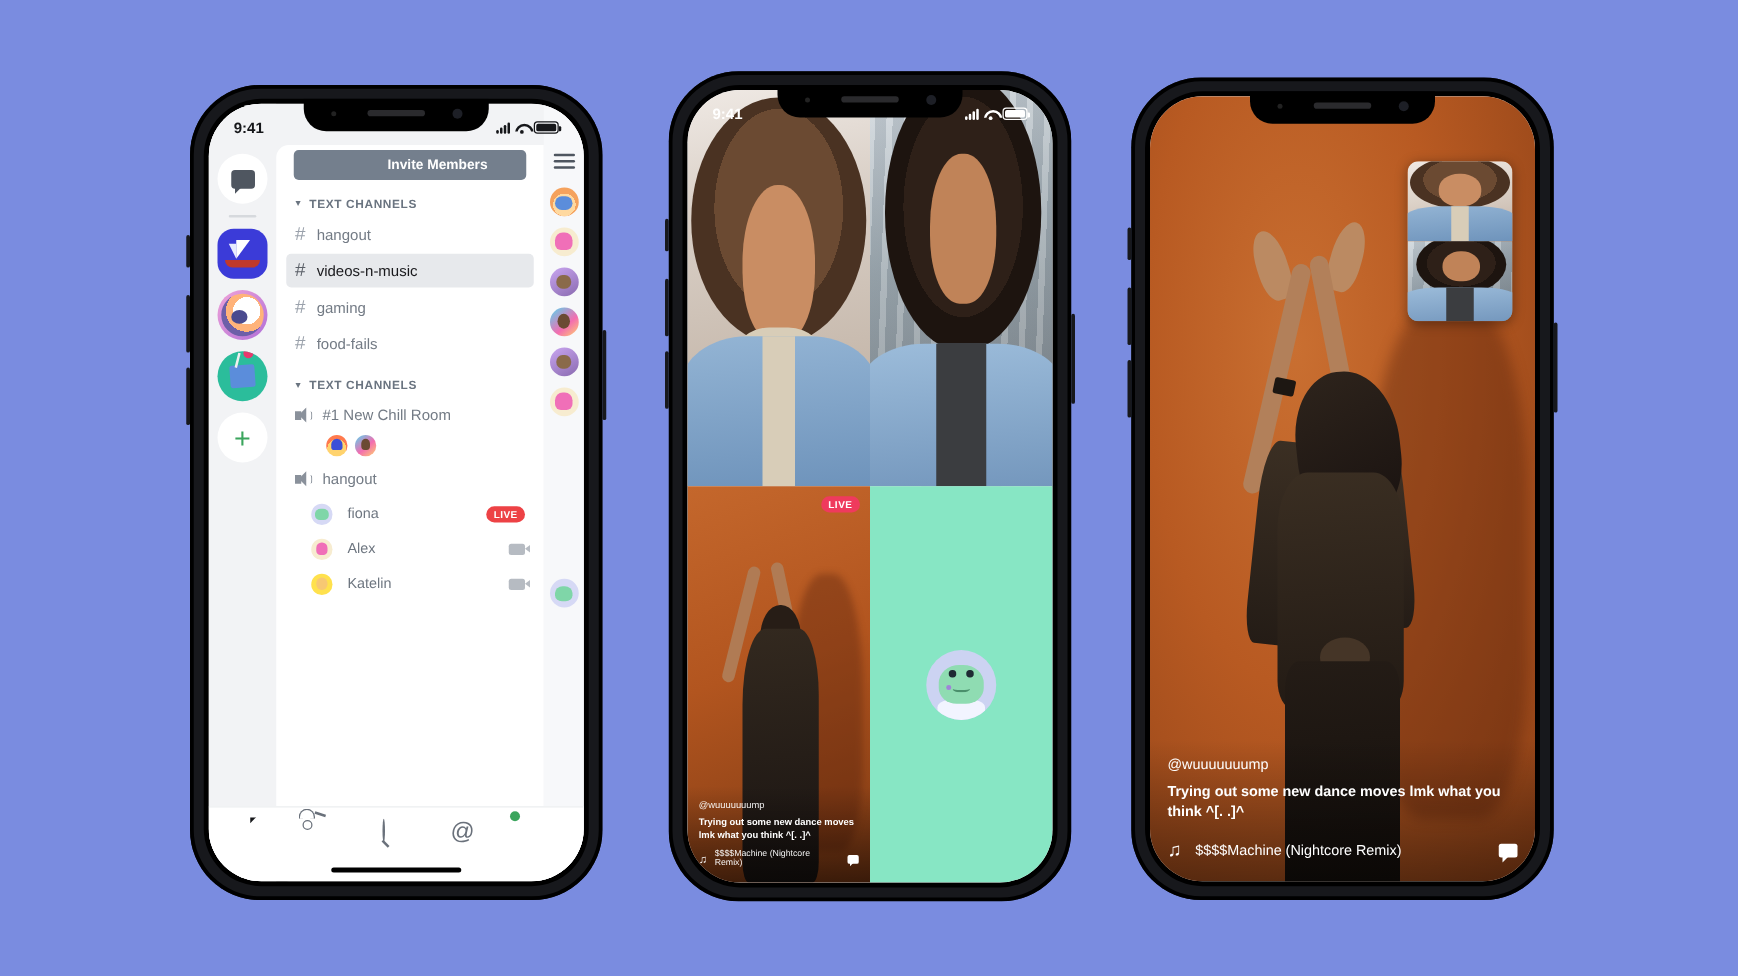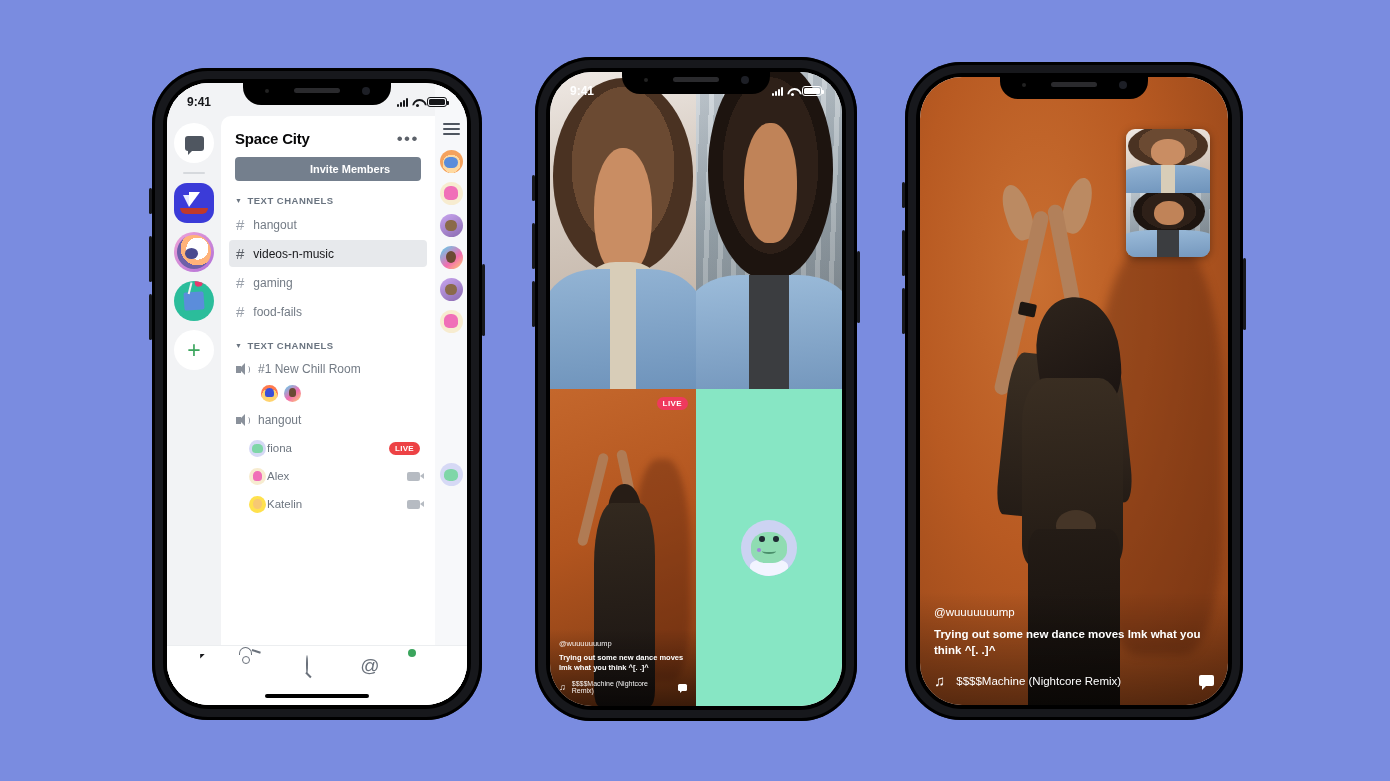--- a/index.html
+++ b/index.html
@@ -123,21 +123,21 @@
      border-radius: 50% 50% 40% 40%; background:#6b4a33; }
   .av-frog { background: #d6d9f5; }
   .av-frog::after { content:""; position:absolute; left:20%; top:28%; width:60%; height:52%;
      border-radius: 45% 45% 40% 40%; background:#7fd6a8; }
   .av-bunny { background: #f7ecd0; }
   .av-bunny::after { content:""; position:absolute; left:22%; top:20%; width:56%; height:58%;
      border-radius: 45% 45% 35% 35%; background:#f06fb8; }
   .av-kat { background: #ffe14d; }
   .av-kat::after { content:""; position:absolute; left:25%; top:22%; width:50%; height:55%;
      border-radius:50%; background:#f7c873; }
-  .urow { display: flex; align-items: center; gap: 1px; height: 26px; margin: 1px 8px;
+  .urow { display: flex; align-items: center; gap: 12px; height: 26px; margin: 1px 8px;
      padding: 0 7px 0 20px; font-size: 11.5px; color: #6e7680; }
   .urow .nm { flex: 1; }
   .live-badge { font-size: 8px; font-weight: bold; color: #fff; background: #ed4245;
      padding: 2px 6px; border-radius: 8px; letter-spacing: .3px; }
   .camicon { width: 13px; height: 9px; background: #b6bbc2; border-radius: 2px; position: relative; }
   .camicon::after { content:""; position:absolute; right:-4px; top:1px; width:0;height:0;
      border-right: 4px solid #b6bbc2; border-top: 3.5px solid transparent; border-bottom: 3.5px solid transparent; }
 
   .p1-members { width: 32px; background: #f7f8fa; padding-top: 40px;
      display: flex; flex-direction: column; align-items: center; gap: 9px; }
@@ -350,24 +350,20 @@
             </div>
             <div class="srv srv-teal">
               <span class="pal"></span>
             </div>
             <div class="srv srv-add">
               <span>+</span>
             </div>
           </div>
 
           <div class="p1-main">
-            <div class="p1-head">
-              <span class="p1-title">Space City</span>
-              <span class="p1-dots">•••</span>
-            </div>
             <div class="invite-btn" style="background:#747f8d;">Invite Members</div>
 
             <div class="cat">
               <span class="chev">▼</span>
               <span>TEXT CHANNELS</span>
             </div>
             <div class="chan">
               <span class="hash">#</span>
               <span>hangout</span>
             </div>

